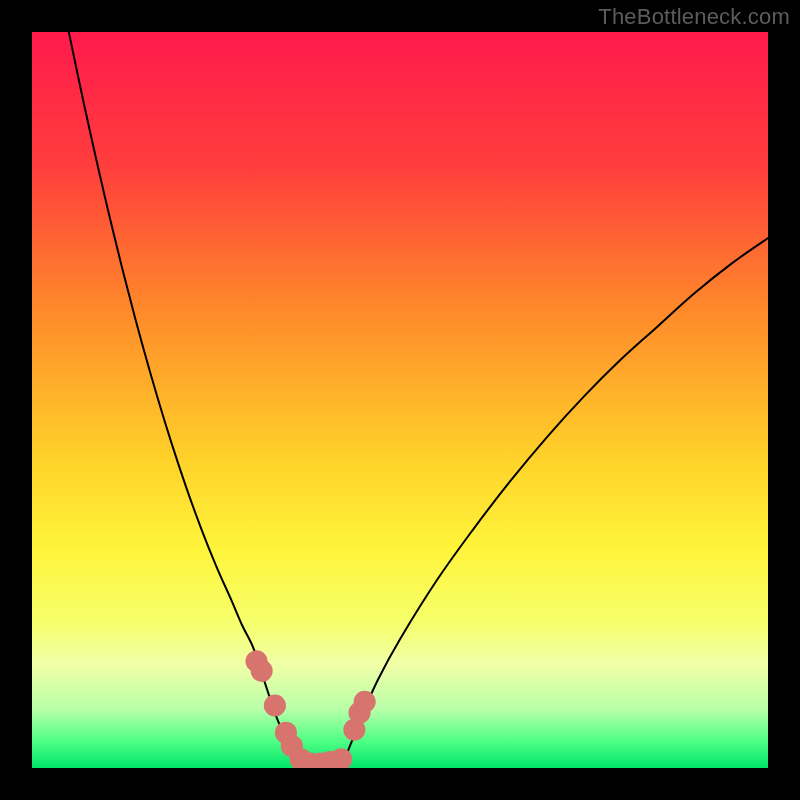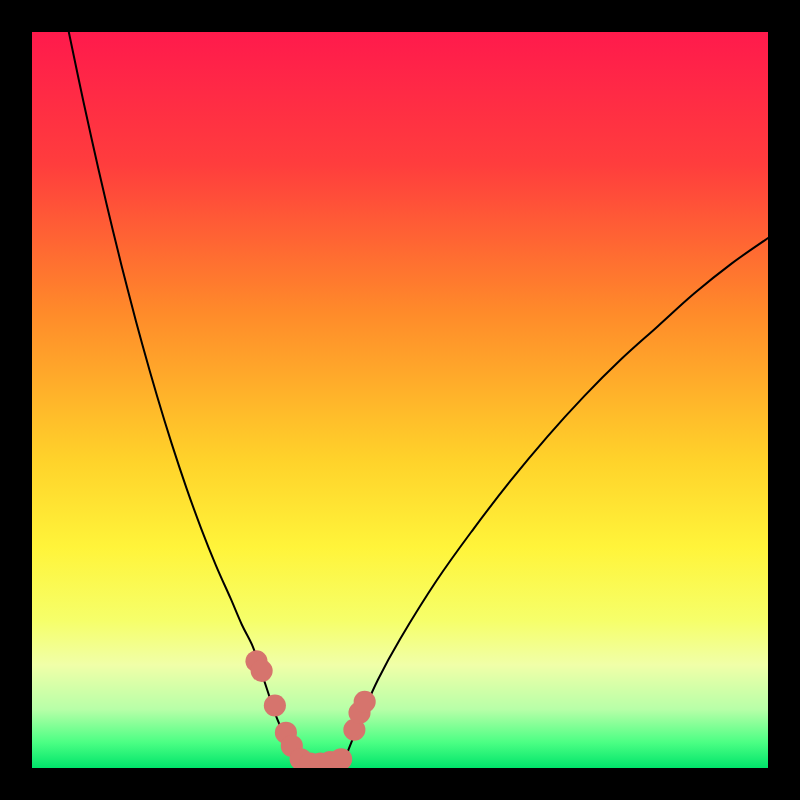--- a/index.html
+++ b/index.html
@@ -71,13 +71,14 @@
           <circle cx="278.20799999999997" cy="731.584" r="11.04" fill="#d6746d"></circle>
           <circle cx="288.512" cy="731.584" r="11.04" fill="#d6746d"></circle>
           <circle cx="298.08000000000004" cy="730.112" r="11.04" fill="#d6746d"></circle>
           <circle cx="309.12" cy="727.168" r="11.04" fill="#d6746d"></circle>
           <circle cx="322.36799999999994" cy="697.728" r="11.04" fill="#d6746d"></circle>
           <circle cx="327.52" cy="680.8" r="11.04" fill="#d6746d"></circle>
           <circle cx="332.672" cy="669.76" r="11.04" fill="#d6746d"></circle>
         </g>
     </svg>
   </div>
+  <div class="watermark">TheBottleneck.com</div>
 </div>
 
 </body></html>

